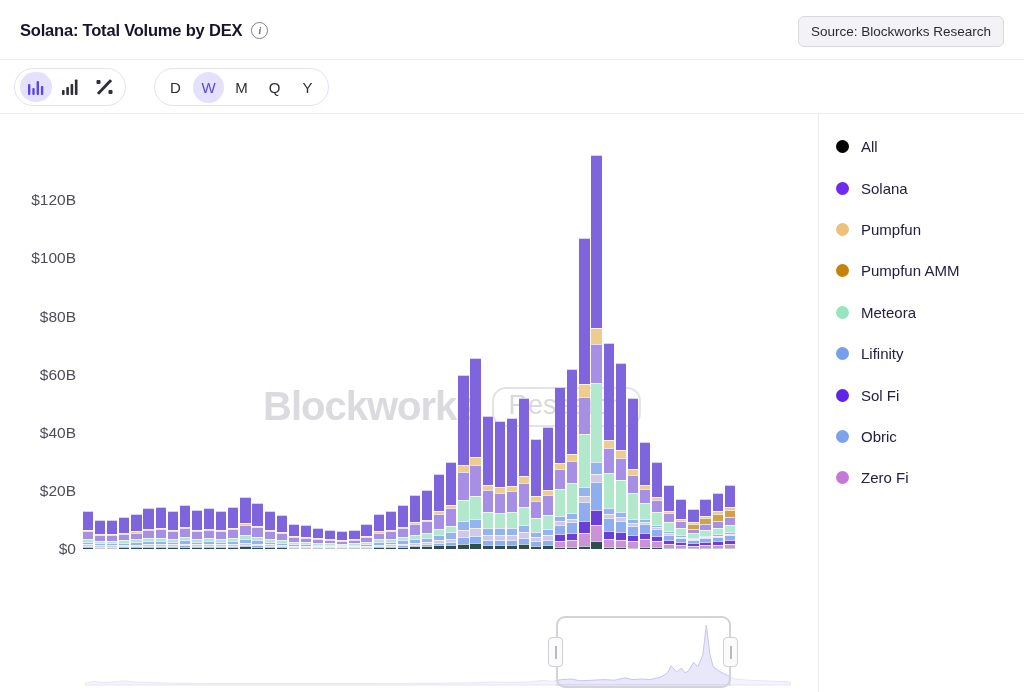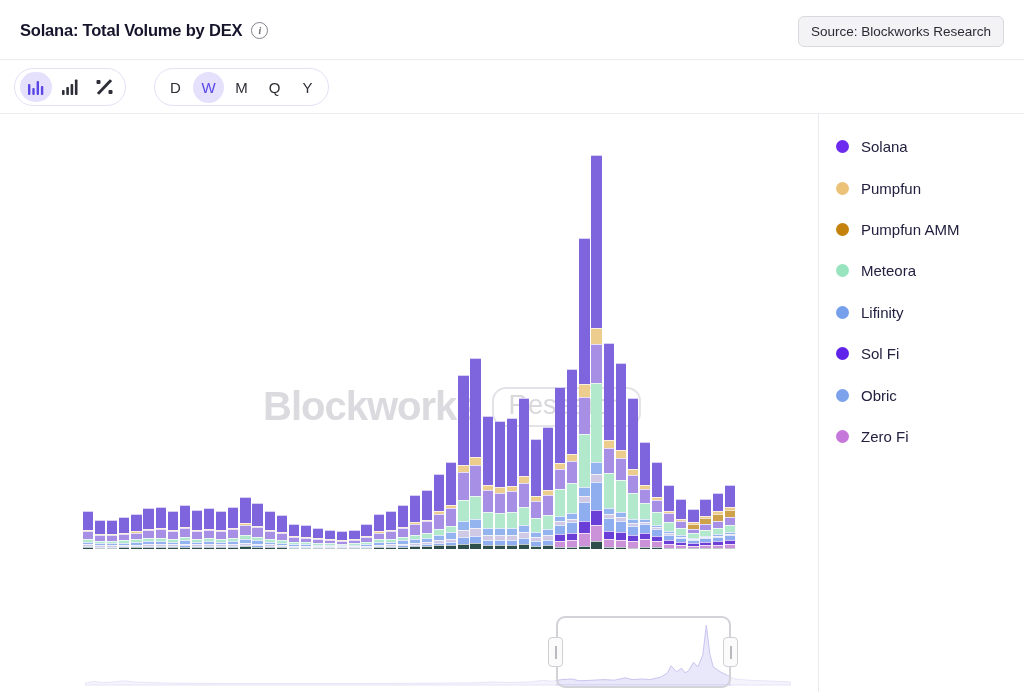--- a/index.html
+++ b/index.html
@@ -115,20 +115,24 @@
         <button class="pbtn selected">W</button>
         <button class="pbtn">M</button>
         <button class="pbtn">Q</button>
         <button class="pbtn">Y</button>
       </div>
   </div>
 
   <div class="legend-divider"></div>
   <div class="legend">
       <div class="legend-item">
+        <span class="legend-dot" style="background: rgb(0, 0, 0);"></span>
+        <span class="legend-label">All</span>
+      </div>
+      <div class="legend-item">
         <span class="legend-dot" style="background: rgb(109, 43, 239);"></span>
         <span class="legend-label">Solana</span>
       </div>
       <div class="legend-item">
         <span class="legend-dot" style="background: rgb(236, 194, 121);"></span>
         <span class="legend-label">Pumpfun</span>
       </div>
       <div class="legend-item">
         <span class="legend-dot" style="background: rgb(197, 131, 14);"></span>
         <span class="legend-label">Pumpfun AMM</span>
@@ -148,20 +152,29 @@
       <div class="legend-item">
         <span class="legend-dot" style="background: rgb(124, 162, 236);"></span>
         <span class="legend-label">Obric</span>
       </div>
       <div class="legend-item">
         <span class="legend-dot" style="background: rgb(198, 120, 218);"></span>
         <span class="legend-label">Zero Fi</span>
       </div>
     </div>
 
+  <div class="y-axis">
+      <span class="y-tick" style="bottom: 339.649px;">$120B</span>
+      <span class="y-tick" style="bottom: 281.541px;">$100B</span>
+      <span class="y-tick" style="bottom: 223.432px;">$80B</span>
+      <span class="y-tick" style="bottom: 165.324px;">$60B</span>
+      <span class="y-tick" style="bottom: 107.216px;">$40B</span>
+      <span class="y-tick" style="bottom: 49.1081px;">$20B</span>
+      <span class="y-tick" style="bottom: -9px;">$0</span>
+    </div>
 
   <div class="watermark">
     <span class="wm-brand">Blockworks</span>
     <span class="wm-badge">Research</span>
   </div>
 
   <div class="bars">
       <div class="bar">
         <div class="seg" style="height: 2.03378px; background: rgb(47, 79, 77);"></div>
         <div class="seg" style="height: 1.16216px; background: rgb(143, 174, 240);"></div>

